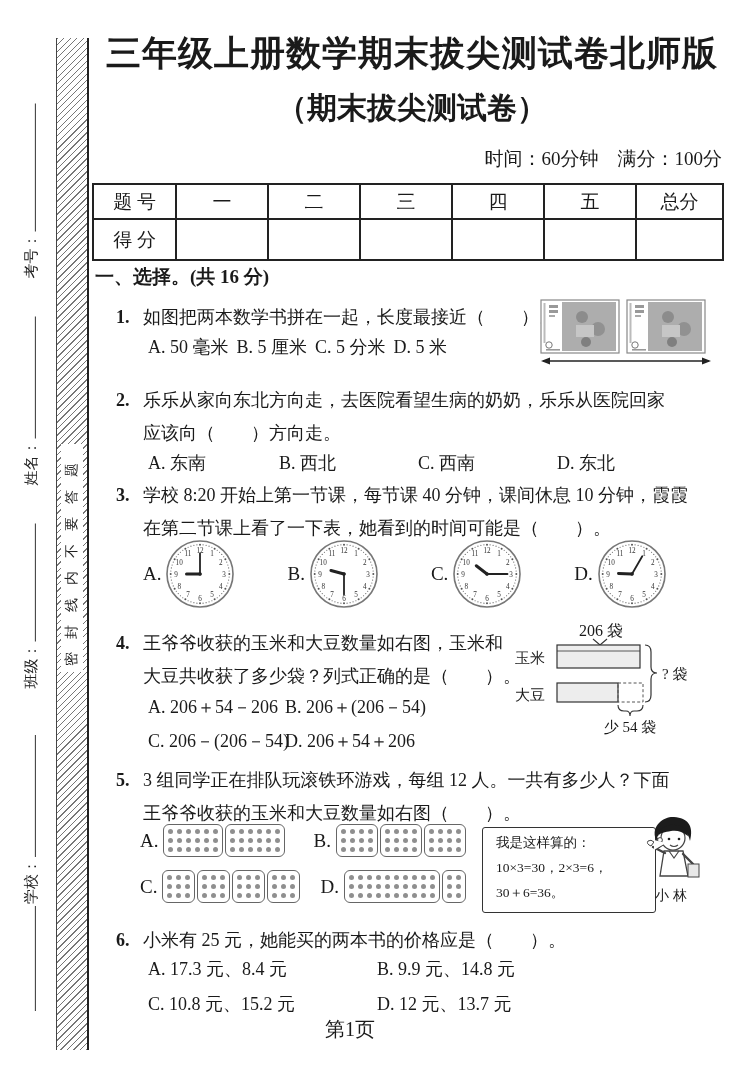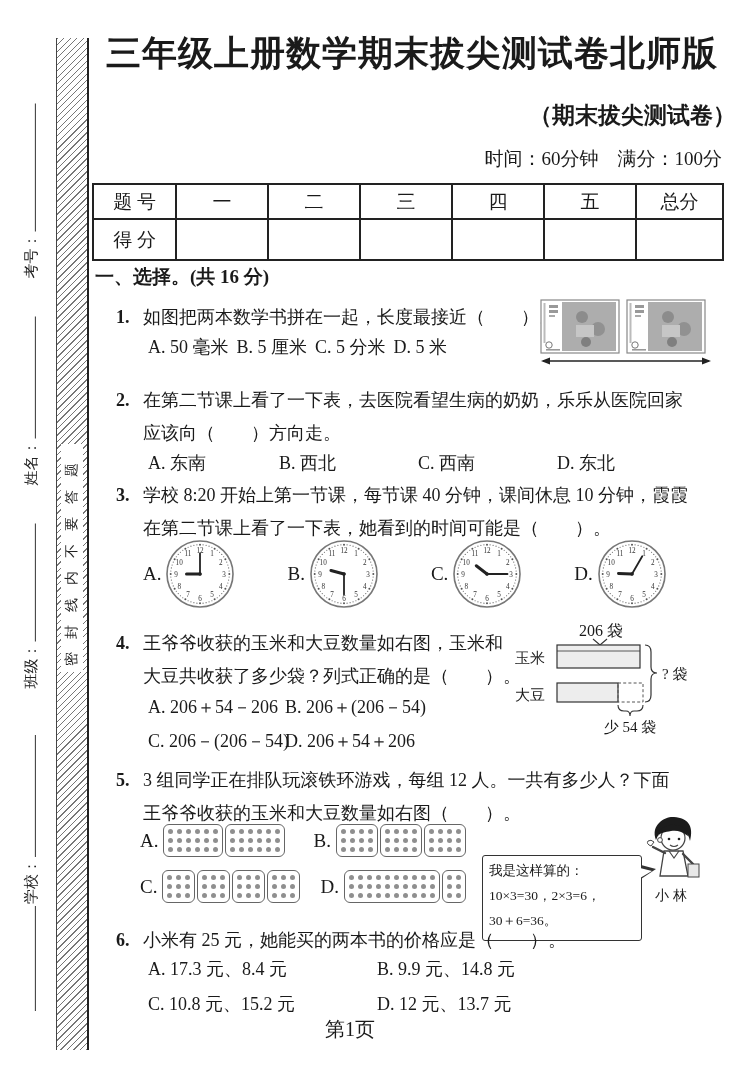--- a/index.html
+++ b/index.html
@@ -12,22 +12,22 @@
       background:repeating-linear-gradient(135deg,#777 0 1px,transparent 1px 4.6px);}
   .seal-text{position:absolute;left:72px;top:558px;transform:translate(-50%,-50%) rotate(-90deg);
       white-space:nowrap;font-size:14px;letter-spacing:13px;color:#222;background:#fff;padding:2px 6px;}
   .mfield{position:absolute;left:31px;transform:translate(-50%,-50%) rotate(-90deg);
       white-space:nowrap;font-size:15px;color:#222;}
   .bl{display:inline-block;border-bottom:1.3px solid #333;height:0.95em;margin:0 2px;}
 
   
   .title{position:absolute;left:88px;top:30px;width:648px;text-align:center;
       font-family:Liberation Sans, sans-serif;font-weight:700;font-size:35px;letter-spacing:1px;}
-  .subtitle{position:absolute;left:88px;top:100px;width:648px;text-align:right;
-      font-family:"Liberation Sans","DejaVu Sans",sans-serif;font-weight:700;font-size:23px;}
+  .subtitle{position:absolute;left:88px;top:88px;width:648px;text-align:center;
+      font-family:"Liberation Sans","DejaVu Sans",sans-serif;font-weight:700;font-size:30px;}
   .info{position:absolute;left:92px;top:146px;width:630px;text-align:right;font-size:19px;}
 
   
   table.score{position:absolute;left:92px;top:183px;border-collapse:collapse;}
   table.score td{border:2px solid #222;text-align:center;font-size:19px;padding:0;}
   table.score tr:nth-child(1) td{height:33px;}
   table.score tr:nth-child(2) td{height:39px;}
   .c0{width:81px;} .c1{width:90px;} .c2{width:90px;} .c3{width:90px;}
   .c4{width:90px;} .c5{width:90px;} .c6{width:85px;}
 
@@ -59,21 +59,21 @@
   .dotrow2{position:absolute;left:140px;top:870px;display:flex;gap:20px;}
   .dotitem{display:flex;align-items:center;gap:5px;}
   .dotlabel{font-size:19px;}
   .dotgrid{display:flex;gap:2px;}
   .dotgroup{border:1.3px solid #666;border-radius:6px;padding:4px 4px;display:flex;flex-direction:column;gap:4px;background:#fff;}
   .dotline{display:flex;gap:4px;}
   .dot{width:5px;height:5px;border-radius:50%;background:#8f8f8f;}
 
   
   .bubble{position:absolute;left:482px;top:827px;width:146px;height:80px;border:1.5px solid #333;
-      border-radius:3px;background:#fff;padding:2px 6px;font-size:13.5px;line-height:25px;white-space:nowrap;margin-top:28px;}
+      border-radius:3px;background:#fff;padding:2px 13px;font-size:13.5px;line-height:25px;white-space:nowrap;}
   .bubble:after{content:'';position:absolute;right:-15px;top:9px;width:0;height:0;
       border-left:15px solid #333;border-top:4px solid transparent;border-bottom:10px solid transparent;}
   .bubble:before{content:'';position:absolute;right:-11px;top:12px;width:0;height:0;z-index:2;
       border-left:12px solid #fff;border-top:3px solid transparent;border-bottom:7px solid transparent;}
   .boy{position:absolute;left:636px;top:814px;}
   .speaker{position:absolute;left:655px;top:887px;font-size:14px;letter-spacing:4px;}
 
   .footer{position:absolute;left:40px;top:1016px;width:620px;text-align:center;font-size:20px;}
 </style>
 </head>
@@ -173,21 +173,21 @@
         <line x1="3" y1="62" x2="169" y2="62" stroke="#222" stroke-width="1.3"></line>
         <polygon points="1,62 10,58.5 10,65.5" fill="#222"></polygon>
         <polygon points="171,62 162,58.5 162,65.5" fill="#222"></polygon>
       </g>
     </svg>
   </div>
 
   <div class="q" style="top:384px;">
     <div class="qline">
       <span class="qnum">2.</span>
-      <span class="qtext">在第二节课上看了一下表，去医院看望生病的奶奶，乐乐从医院回家</span>
+      <span class="qtext">乐乐从家向东北方向走，去医院看望生病的奶奶，乐乐从医院回家</span>
     </div>
     <div class="qline">
       <span class="qcont">应该向（　　）方向走。</span>
     </div>
     <div class="optrow" style="top:67px;">
       <span style="width:131px;">A. 东南</span>
       <span style="width:139px;">B. 西北</span>
       <span style="width:139px;">C. 西南</span>
       <span>D. 东北</span>
     </div>

